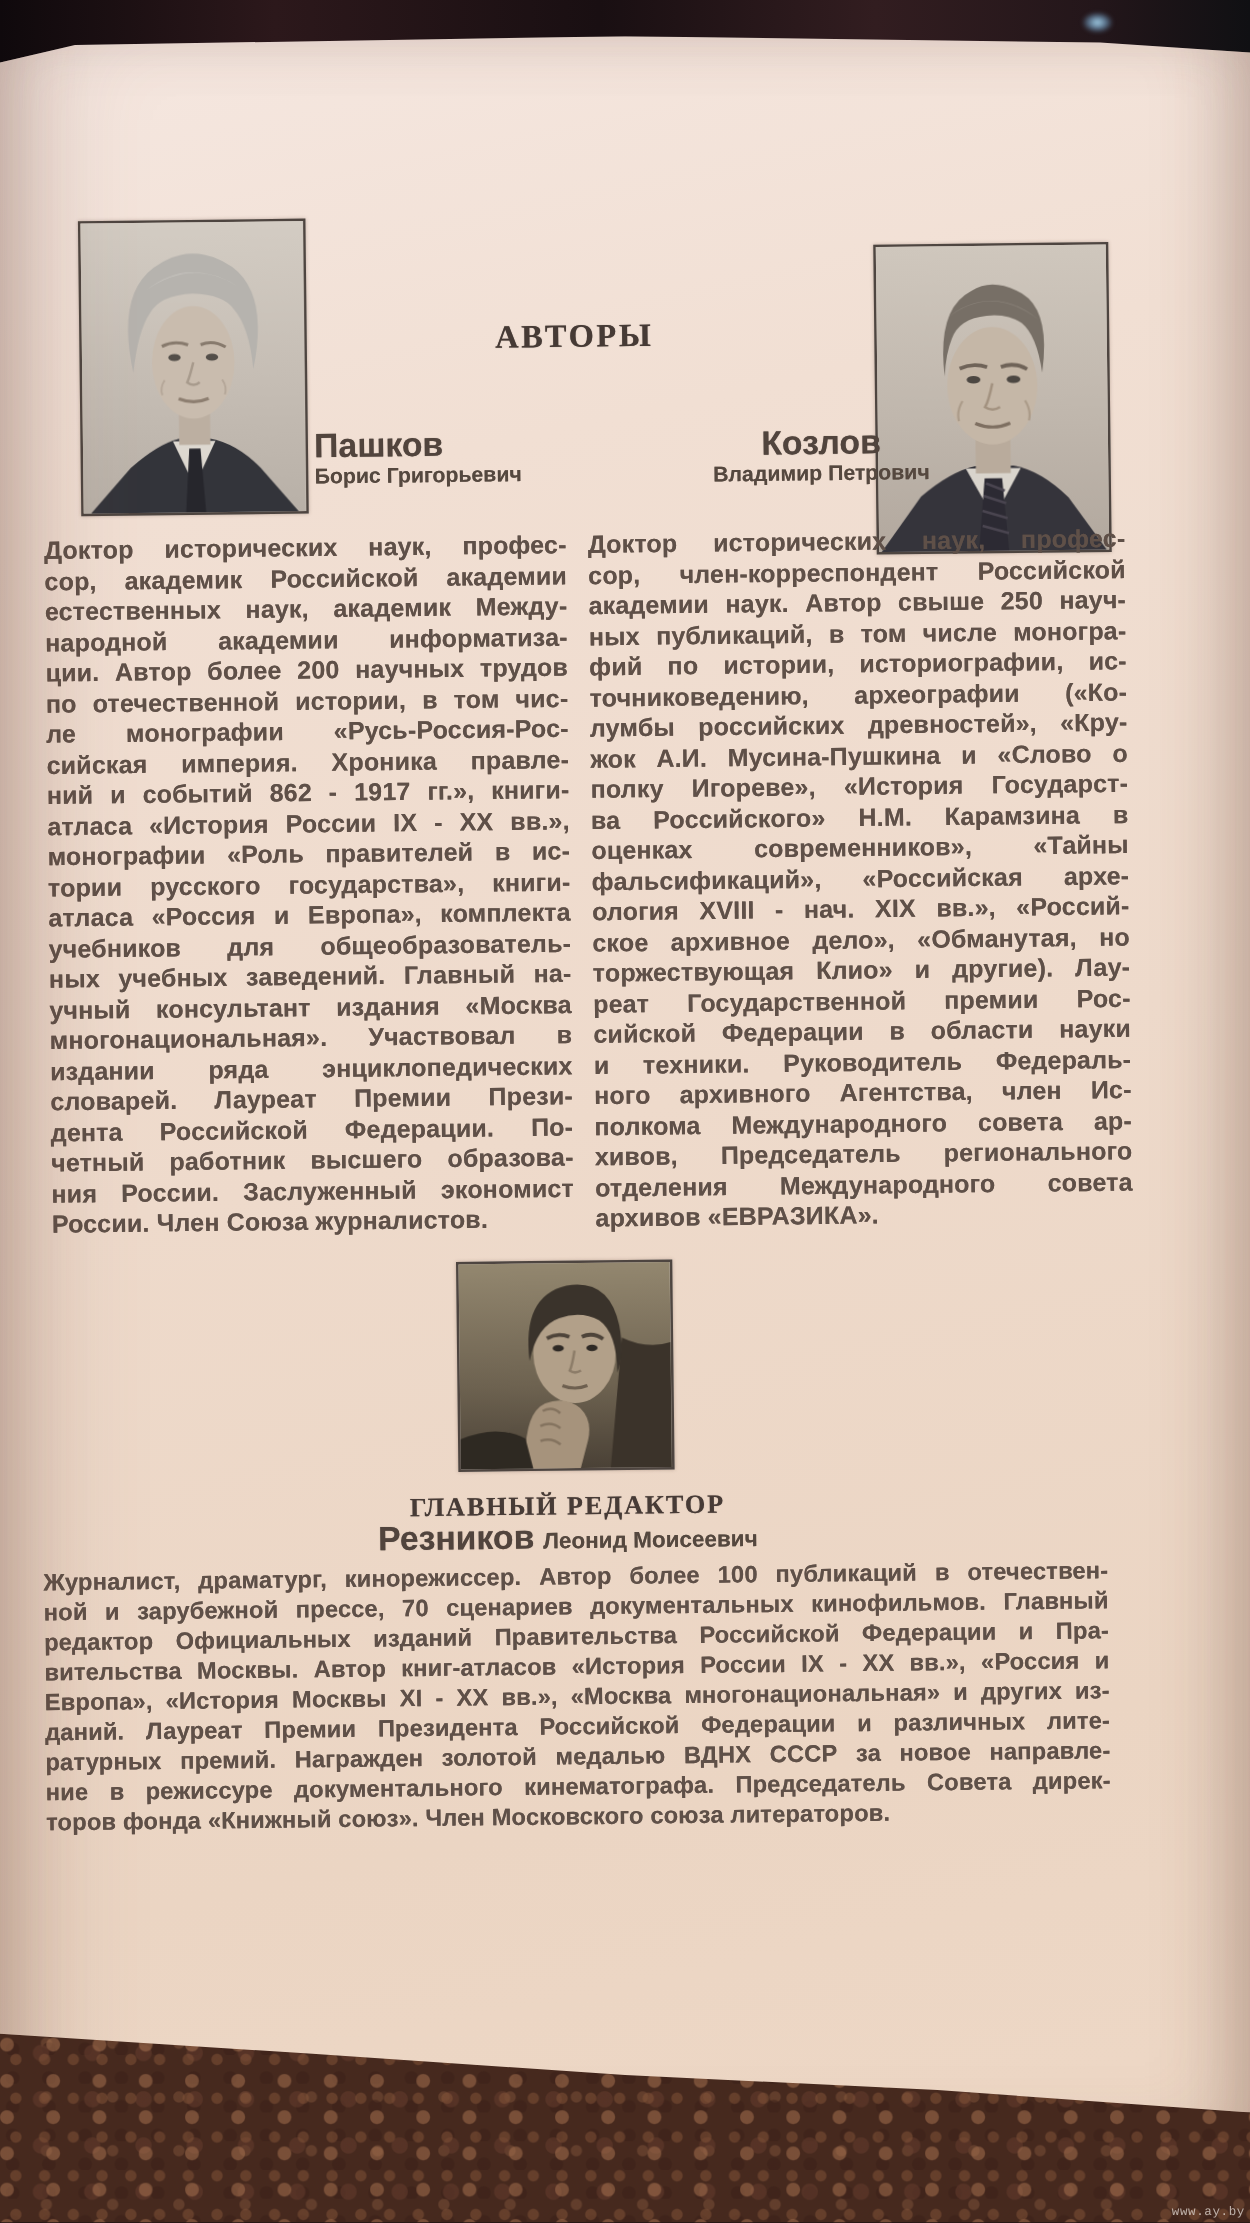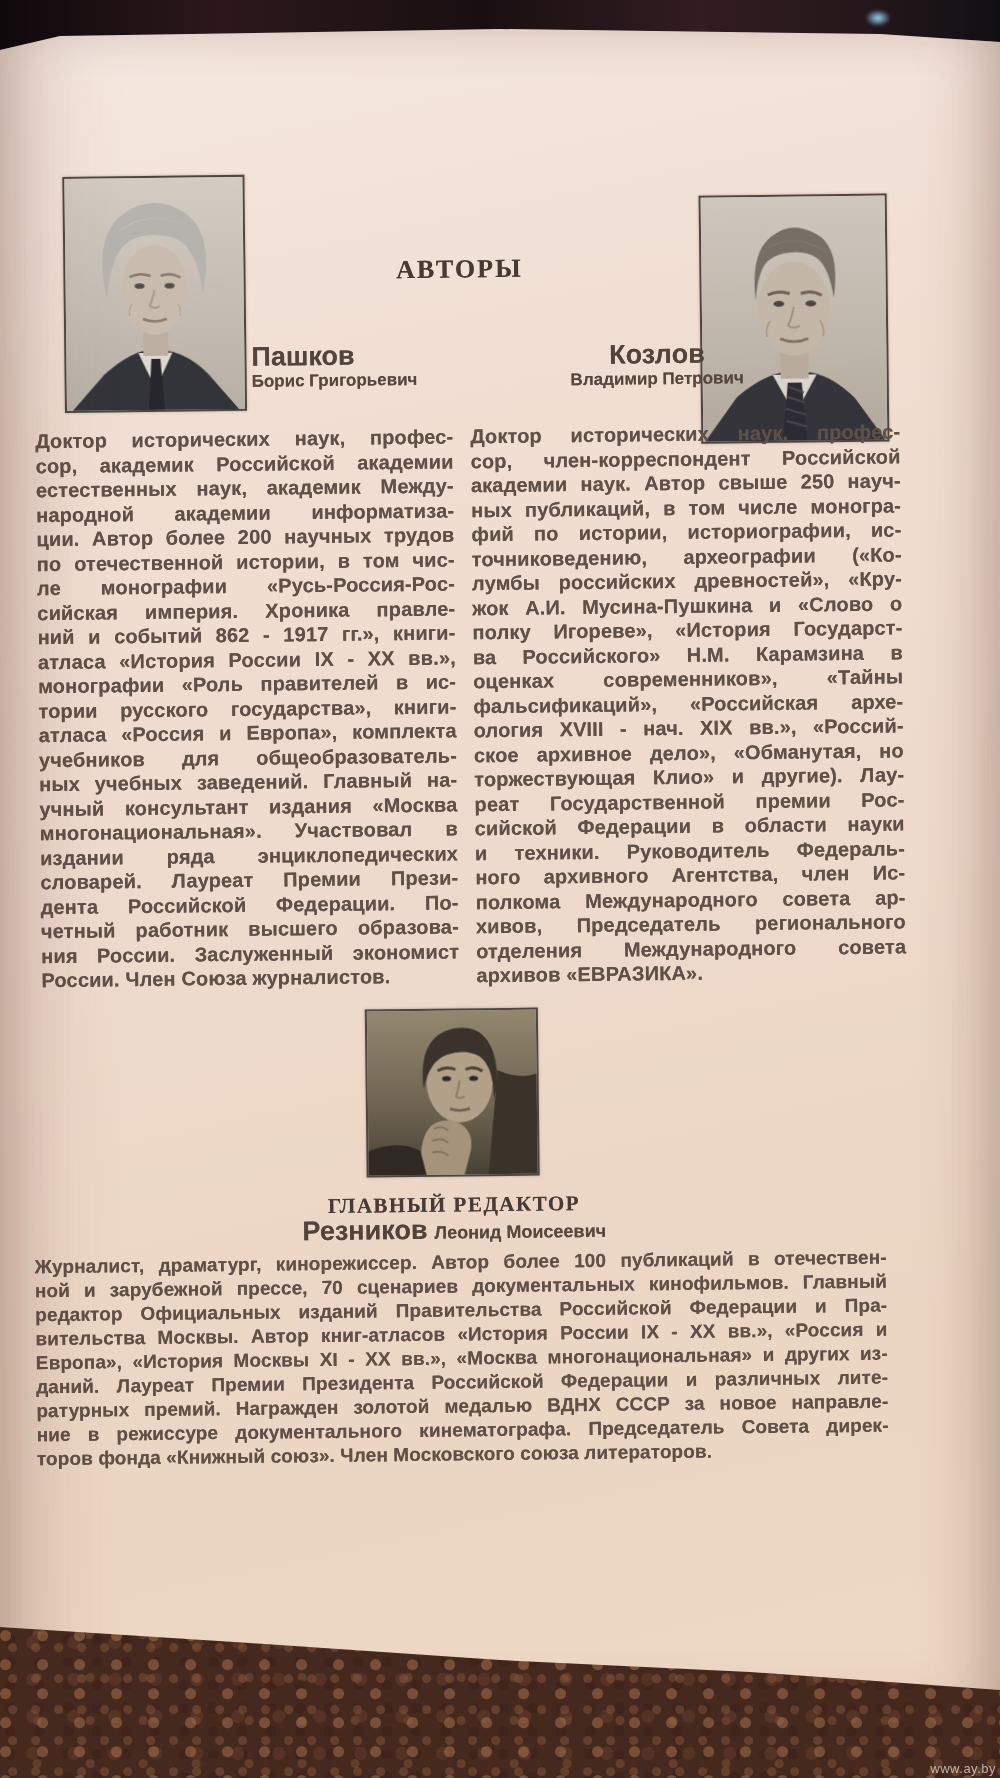--- a/index.html
+++ b/index.html
@@ -97,21 +97,21 @@
 
   .editor-bio {
     position:absolute; left:30px; top:1250px; width:852px;
     font-size:19px; font-weight:bold; line-height:24px;
     color:#5f5048; letter-spacing:.1px;
     text-shadow:0 0 .5px rgba(95,80,72,.75);
   }
 
   .watermark {
     position:absolute; right:4px; bottom:2px;
-    font-family:Liberation Sans, sans-serif; font-size:13px;
+    font-family:Liberation Mono, monospace; font-size:10px;
     color:rgba(212,200,193,.85); letter-spacing:.5px;
   }
 </style>
 </head>
 <body>
 
 <div class="backdrop"></div>
 <div class="backdrop-topband"></div>
 <div class="glint"></div>
 <div class="carpet"></div>

